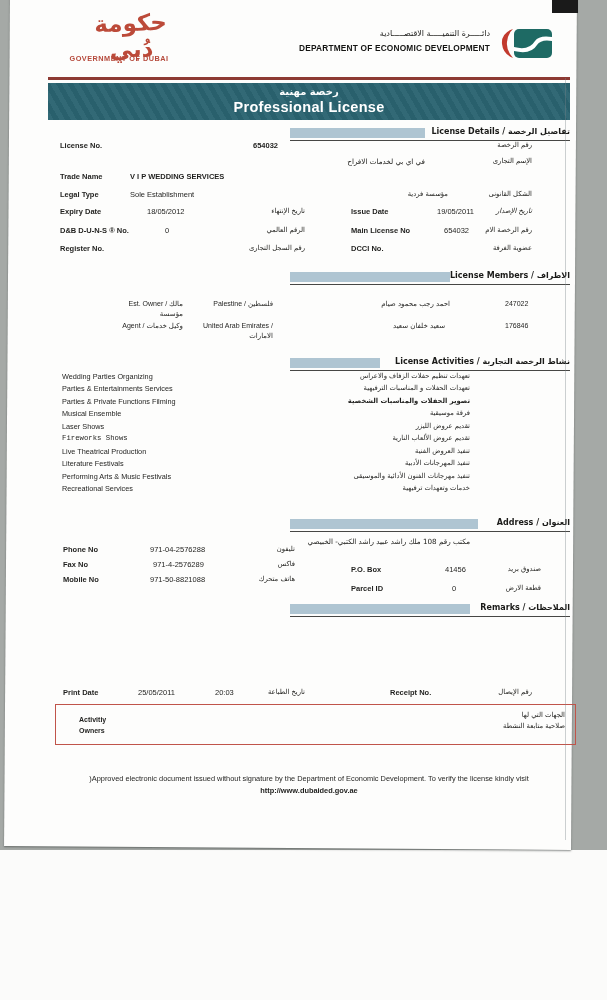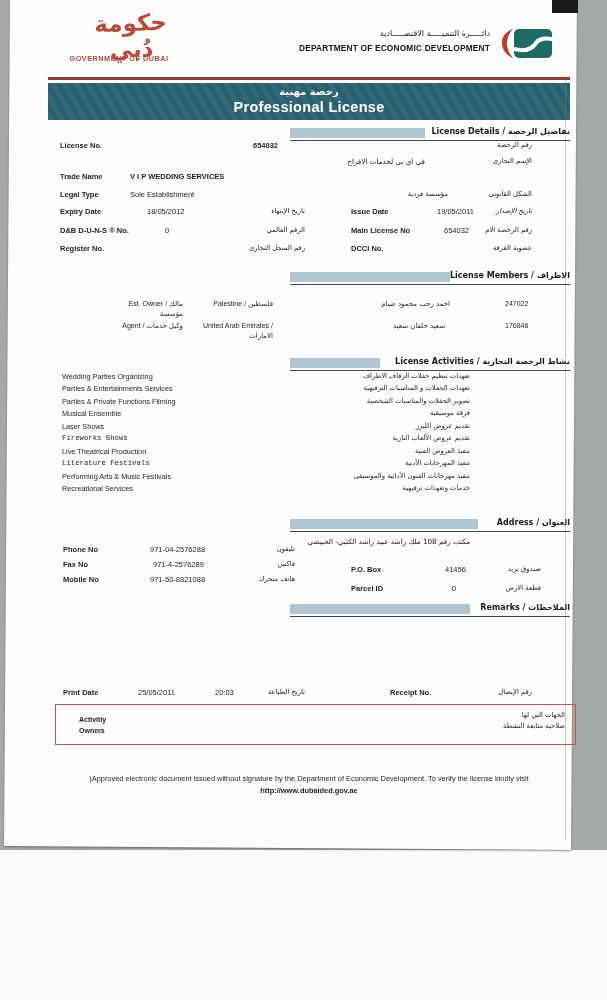--- a/index.html
+++ b/index.html
@@ -142,34 +142,34 @@
     <span class="cell cell-ar" style="right:162px;top:321px;">سعيد خلفان سعيد</span>
     <span class="cell" style="right:334px;top:321px;width:95px;text-align:right;">United Arab Emirates / الامارات</span>
     <span class="cell" style="right:424px;top:321px;width:85px;text-align:right;">Agent / وكيل خدمات</span>
 
     <div class="sec" style="top:357px;">
       <div class="sec-bar" style="right:190px;"></div>
       <div class="sec-title">License Activities / نشاط الرخصة التجارية</div>
     </div>
 
     <div class="act-en" style="top:372px;">Wedding Parties Organizing</div>
-    <div class="act-ar" style="top:372px;">تعهدات تنظيم حفلات الزفاف الاطراف</div>
+    <div class="act-ar" style="top:372px;">تعهدات تنظيم حفلات الزفاف والاعراس</div>
     <div class="act-en" style="top:384px;">Parties &amp; Entertainments Services</div>
     <div class="act-ar" style="top:384px;">تعهدات الحفلات و المناسبات الترفيهية</div>
     <div class="act-en" style="top:397px;">Parties &amp; Private Functions Filming</div>
-    <div class="act-ar" style="top:397px;">تصوير الحفلات والمناسبات الشخصية</div>
+    <div class="act-ar" style="top:397px;font-weight:bold;">تصوير الحفلات والمناسبات الشخصية</div>
     <div class="act-en" style="top:409px;">Musical Ensemble</div>
     <div class="act-ar" style="top:409px;">فرقة موسيقية</div>
     <div class="act-en" style="top:422px;">Laser Shows</div>
     <div class="act-ar" style="top:422px;">تقديم عروض الليزر</div>
     <div class="act-en" style="top:434px;font-family:Liberation Mono, monospace;">Fireworks Shows</div>
     <div class="act-ar" style="top:434px;">تقديم عروض الألعاب النارية</div>
     <div class="act-en" style="top:447px;">Live Theatrical Production</div>
     <div class="act-ar" style="top:447px;">تنفيذ العروض الفنية</div>
-    <div class="act-en" style="top:459px;font-family:Liberation Mono, monospace;">Literature Festivals</div>
+    <div class="act-en" style="top:459px;">Literature Festivals</div>
     <div class="act-ar" style="top:459px;">تنفيذ المهرجانات الأدبية</div>
     <div class="act-en" style="top:472px;">Performing Arts &amp; Music Festivals</div>
     <div class="act-ar" style="top:472px;">تنفيذ مهرجانات الفنون الأدائية والموسيقى</div>
     <div class="act-en" style="top:484px;">Recreational Services</div>
     <div class="act-ar" style="top:484px;">خدمات وتعهدات ترفيهية</div>
 
     <div class="sec" style="top:518px;">
       <div class="sec-bar" style="right:92px;"></div>
       <div class="sec-title">Address / العنوان</div>
     </div>

